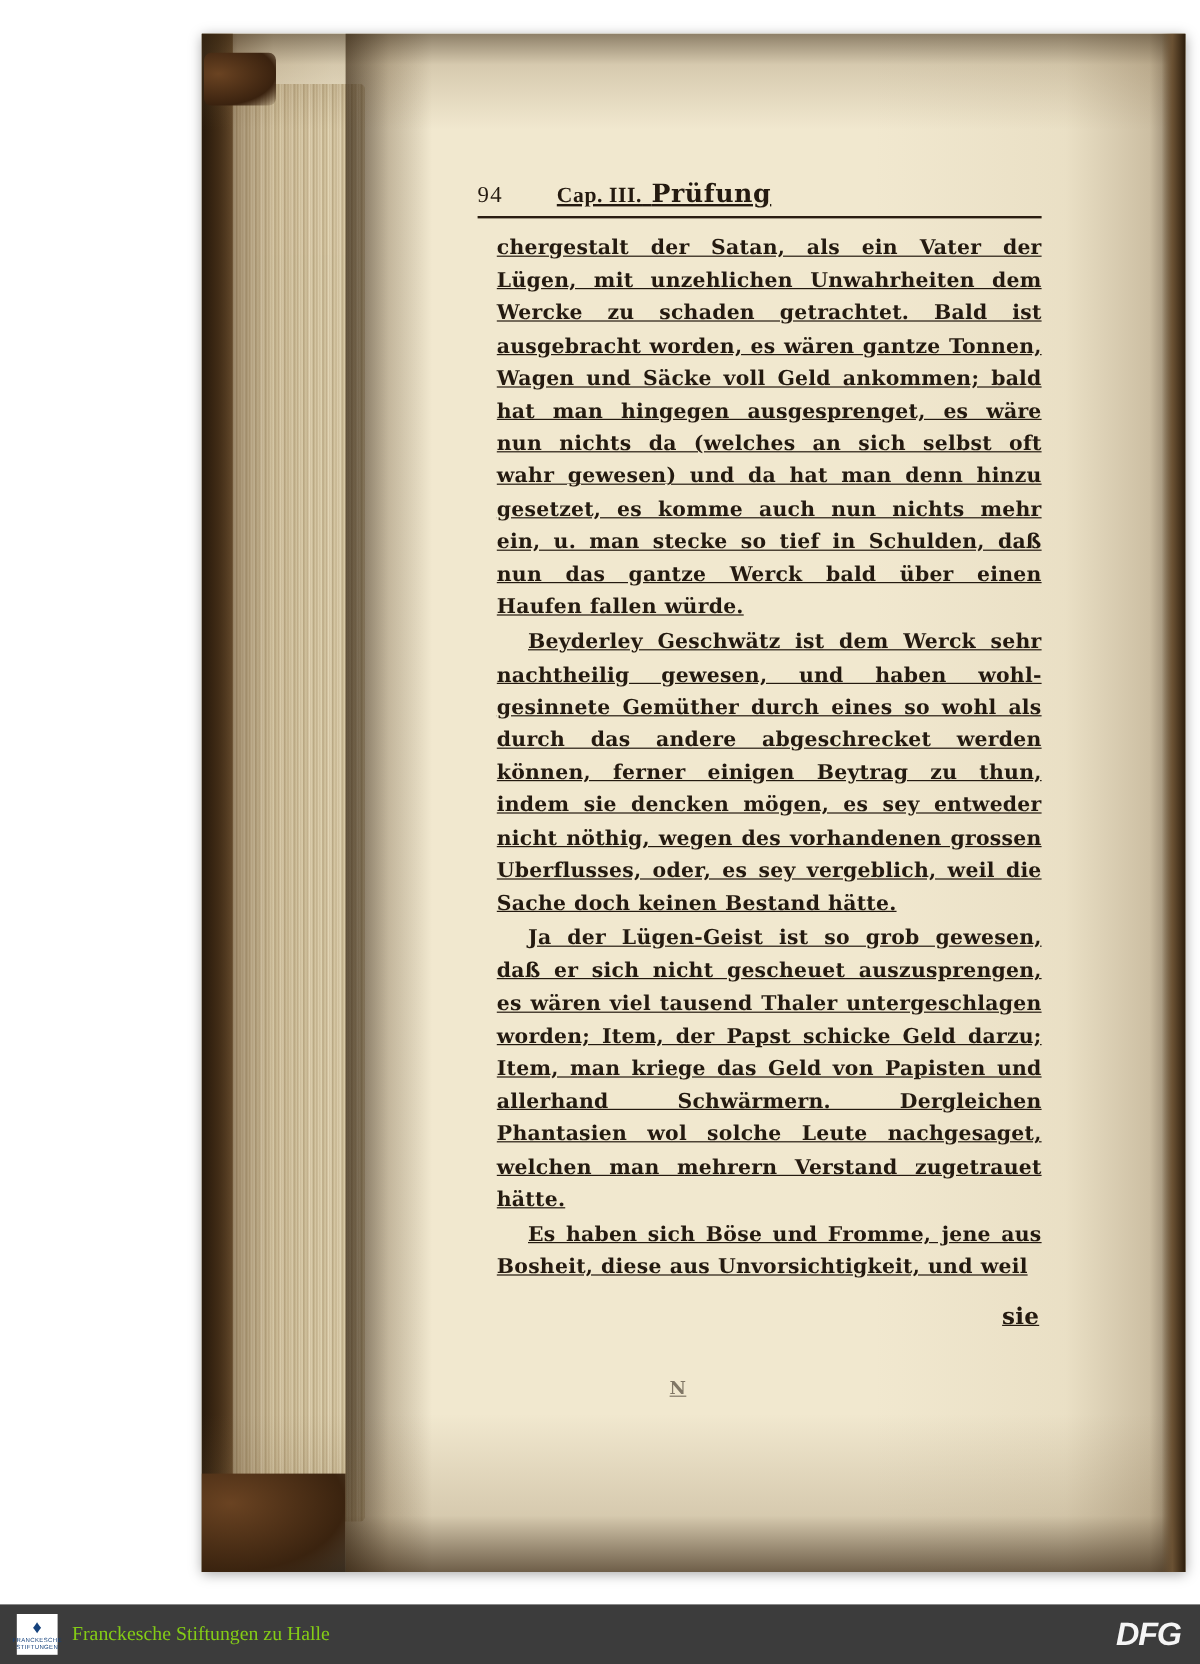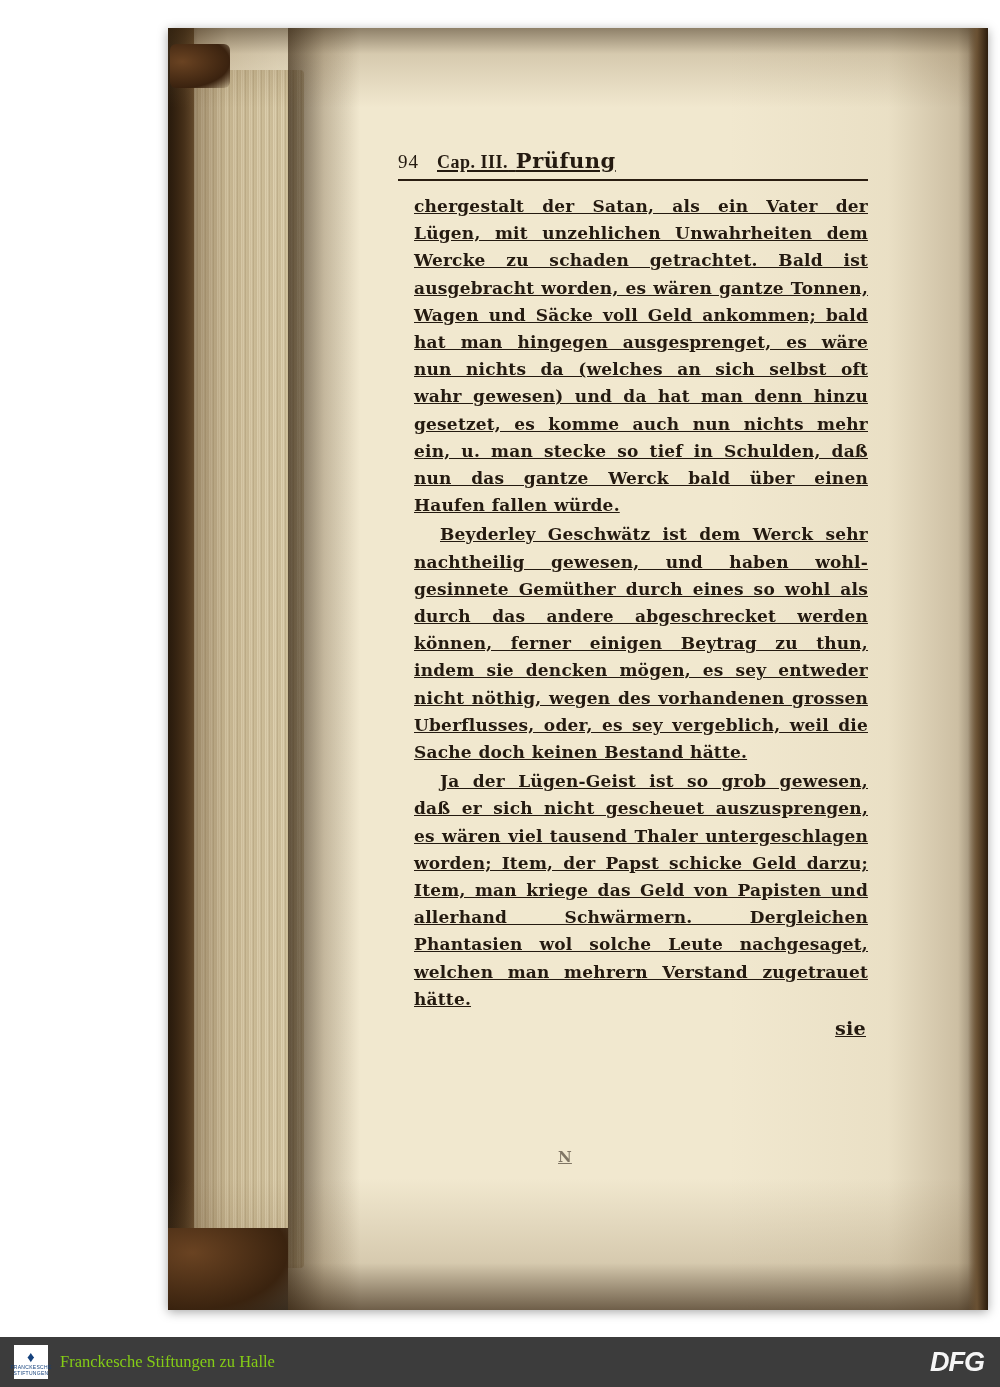--- a/index.html
+++ b/index.html
@@ -143,21 +143,21 @@
   .fraktur {
     font-family: "DejaVu Serif", "Liberation Serif", serif;
     font-weight: 700;
     letter-spacing: 0.2px;
     text-decoration: underline;
   }
 
   .runhead {
     display: flex;
     align-items: baseline;
-    gap: 18px;
+    gap: 45px;
     font-size: 20px;
     padding-bottom: 4px;
   }
   .runhead .folio {
     font-family: "Liberation Serif", serif;
     font-weight: 400;
     font-size: 19px;
     letter-spacing: 1px;
   }
   .runhead .title {
@@ -193,21 +193,21 @@
     text-align: center;
     font-family: "Liberation Serif", serif;
     font-size: 18px;
     letter-spacing: 1px;
     margin: 8px 0 2px 0;
   }
 
   .catchword {
     text-align: right;
     font-size: 19.2px;
-    margin-top: 4px;
+    margin-top: 14px;
     padding-right: 2px;
   }
   .signature {
     position: absolute;
     left: 160px;
     top: 1000px;
     font-size: 15px;
     opacity: 0.55;
     font-family: "DejaVu Serif", serif;
     font-weight: 700;
@@ -303,20 +303,21 @@
           <span>Prüfung</span>
         </span>
       </div>
       <div class="rule"></div>
 
       <p class="body fraktur">chergestalt der Satan, als ein Vater der Lügen, mit unzehlichen Unwahrheiten dem Wercke zu schaden getrachtet.   Bald ist ausgebracht worden, es wären gantze Tonnen, Wagen und Säcke voll Geld ankommen;  bald hat man hingegen ausgesprenget, es wäre nun nichts da (welches an sich selbst oft wahr gewesen) und da hat man denn hinzu gesetzet,  es komme auch nun nichts mehr ein, u. man stecke so tief in Schulden, daß nun das gantze Werck bald über einen Haufen fallen würde.</p>
       <p class="body fraktur indent">Beyderley Geschwätz ist dem Werck sehr nachtheilig gewesen, und haben wohl-gesinnete Gemüther durch eines so wohl als durch das andere abgeschrecket werden können, ferner einigen Beytrag zu thun, indem sie dencken mögen, es sey entweder nicht nöthig, wegen des vorhandenen grossen Uberflusses, oder, es sey vergeblich, weil die Sache doch keinen Bestand hätte.</p>
 
 
       <p class="body fraktur indent">Ja der Lügen-Geist ist so grob gewesen, daß er sich nicht gescheuet auszusprengen, es wären viel tausend Thaler untergeschlagen worden; Item, der Papst schicke Geld darzu;  Item, man kriege das Geld von Papisten und allerhand Schwärmern.   Dergleichen Phantasien wol solche Leute nachgesaget, welchen man mehrern Verstand zugetrauet hätte.</p>
+      <p class="body fraktur indent">Es haben sich Böse und Fromme, jene aus Bosheit, diese aus Unvorsichtigkeit, und weil</p>
 
       <div class="catchword fraktur">sie</div>
       <div class="signature fraktur">N</div>
     </div>
   </div>
 
 </div>
 
 <div id="bottombar">
   <div class="brand-left">

